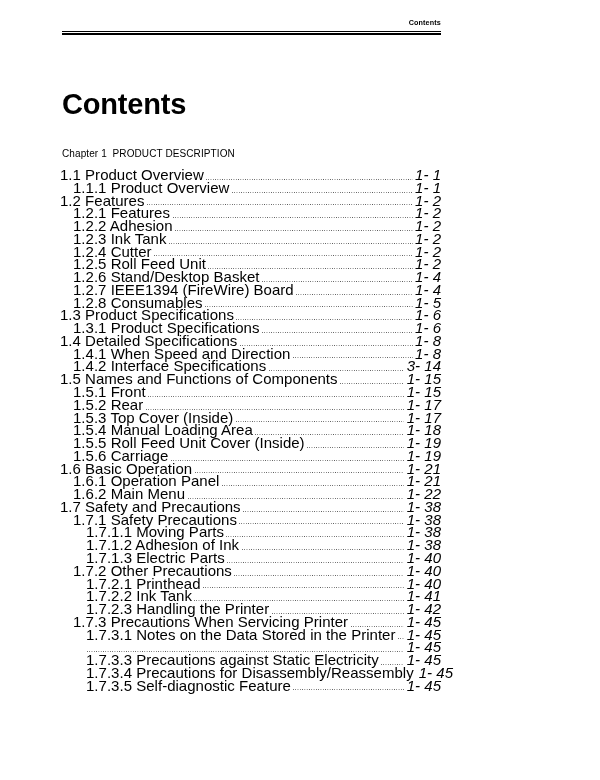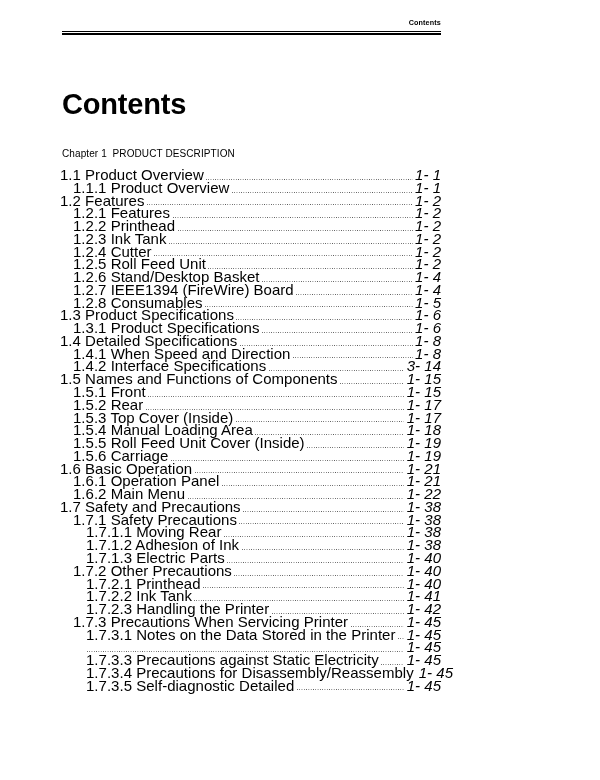--- a/index.html
+++ b/index.html
@@ -170,21 +170,21 @@
         <span class="toc-page">1- 2</span>
       </div>
       <div class="toc-entry lvl-2">
         <span class="lvl-pad"></span>
         <span class="toc-title">1.2.1 Features</span>
         <span class="toc-leader"></span>
         <span class="toc-page">1- 2</span>
       </div>
       <div class="toc-entry lvl-2">
         <span class="lvl-pad"></span>
-        <span class="toc-title">1.2.2 Printhead</span>
+        <span class="toc-title">1.2.2 Adhesion</span>
         <span class="toc-leader"></span>
         <span class="toc-page">1- 2</span>
       </div>
       <div class="toc-entry lvl-2">
         <span class="lvl-pad"></span>
         <span class="toc-title">1.2.3 Ink Tank</span>
         <span class="toc-leader"></span>
         <span class="toc-page">1- 2</span>
       </div>
       <div class="toc-entry lvl-2">
@@ -314,21 +314,21 @@
         <span class="toc-page">1- 38</span>
       </div>
       <div class="toc-entry lvl-2">
         <span class="lvl-pad"></span>
         <span class="toc-title">1.7.1 Safety Precautions</span>
         <span class="toc-leader"></span>
         <span class="toc-page">1- 38</span>
       </div>
       <div class="toc-entry lvl-3">
         <span class="lvl-pad"></span>
-        <span class="toc-title">1.7.1.1 Moving Rear</span>
+        <span class="toc-title">1.7.1.1 Moving Parts</span>
         <span class="toc-leader"></span>
         <span class="toc-page">1- 38</span>
       </div>
       <div class="toc-entry lvl-3">
         <span class="lvl-pad"></span>
         <span class="toc-title">1.7.1.2 Adhesion of Ink</span>
         <span class="toc-leader"></span>
         <span class="toc-page">1- 38</span>
       </div>
       <div class="toc-entry lvl-3">
@@ -385,19 +385,19 @@
         <span class="toc-page">1- 45</span>
       </div>
       <div class="toc-entry lvl-3">
         <span class="lvl-pad"></span>
         <span class="toc-title">1.7.3.4 Precautions for Disassembly/Reassembly</span>
         <span class="toc-leader"></span>
         <span class="toc-page">1- 45</span>
       </div>
       <div class="toc-entry lvl-3">
         <span class="lvl-pad"></span>
-        <span class="toc-title">1.7.3.5 Self-diagnostic Detailed</span>
+        <span class="toc-title">1.7.3.5 Self-diagnostic Feature</span>
         <span class="toc-leader"></span>
         <span class="toc-page">1- 45</span>
       </div>
     </div>
 
 </div>
 
 </body></html>

